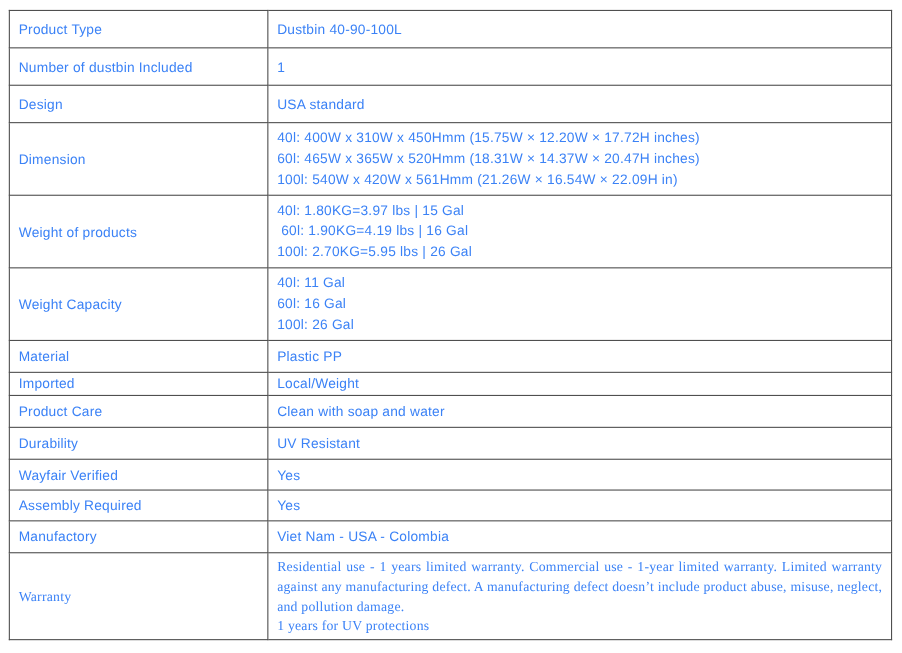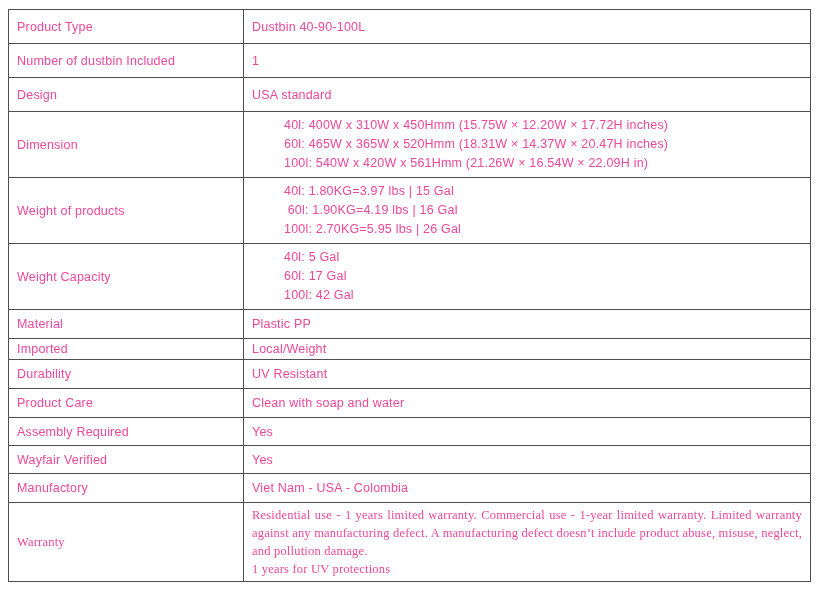--- a/index.html
+++ b/index.html
@@ -10,41 +10,40 @@
     height: 594px;
     overflow: hidden;
   }
   .spec-table {
     border-collapse: collapse;
     table-layout: fixed;
     width: 803px;
     margin: 9px 8px;
     font-family: "Liberation Sans", sans-serif;
     font-size: 12.5px;
-    color: #ec4899;
+    color: #3b82f6;
     letter-spacing: 0.2px;
   }
   .spec-table td {
     border: 1.5px solid #4f4f4f;
     padding: 3px 8px;
     vertical-align: middle;
     box-sizing: border-box;
     overflow: hidden;
   }
   col.col-label { width: 235px; }
   tr.h34 td { height: 34px; }
   tr.h66 td { height: 66px; }
   tr.h29 td { height: 29px; }
   tr.h27 td { height: 16px; }
   tr.h28 td { height: 28px; }
   tr.h78 td { height: 78px; font-family: Liberation Serif, serif; }
   .line {
     line-height: 19px;
     white-space: pre-wrap;
-    margin-left: 32px;
   }
   .warranty-line {
     line-height: 18px;
     white-space: pre-wrap;
   }
   .justify {
     text-align: justify;
   }
 </style>
 </head>
@@ -80,47 +79,47 @@
       <td>Weight of products</td>
       <td>
         <div class="line">40l: 1.80KG=3.97 lbs | 15 Gal</div>
         <div class="line"> 60l: 1.90KG=4.19 lbs | 16 Gal</div>
         <div class="line">100l: 2.70KG=5.95 lbs | 26 Gal</div>
       </td>
     </tr>
     <tr class="h66">
       <td>Weight Capacity</td>
       <td>
-        <div class="line">40l: 5 Gal</div>
-        <div class="line">60l: 17 Gal</div>
-        <div class="line">100l: 42 Gal</div>
+        <div class="line">40l: 11 Gal</div>
+        <div class="line">60l: 16 Gal</div>
+        <div class="line">100l: 26 Gal</div>
       </td>
     </tr>
     <tr class="h29">
       <td>Material</td>
       <td>Plastic PP</td>
     </tr>
     <tr class="h27">
       <td>Imported</td>
       <td>Local/Weight</td>
     </tr>
     <tr class="h29">
+      <td>Product Care</td>
+      <td>Clean with soap and water</td>
+    </tr>
+    <tr class="h29">
       <td>Durability</td>
       <td>UV Resistant</td>
     </tr>
-    <tr class="h29">
-      <td>Product Care</td>
-      <td>Clean with soap and water</td>
+    <tr class="h28">
+      <td>Wayfair Verified</td>
+      <td>Yes</td>
     </tr>
     <tr class="h28">
       <td>Assembly Required</td>
-      <td>Yes</td>
-    </tr>
-    <tr class="h28">
-      <td>Wayfair Verified</td>
       <td>Yes</td>
     </tr>
     <tr class="h29">
       <td>Manufactory</td>
       <td>Viet Nam - USA - Colombia</td>
     </tr>
     <tr class="h78">
       <td>Warranty</td>
       <td>
         <div class="warranty-line justify">Residential use - 1 years limited warranty. Commercial use - 1-year limited warranty. Limited warranty against any manufacturing defect. A manufacturing defect doesn’t include product abuse, misuse, neglect, and pollution damage.</div>

